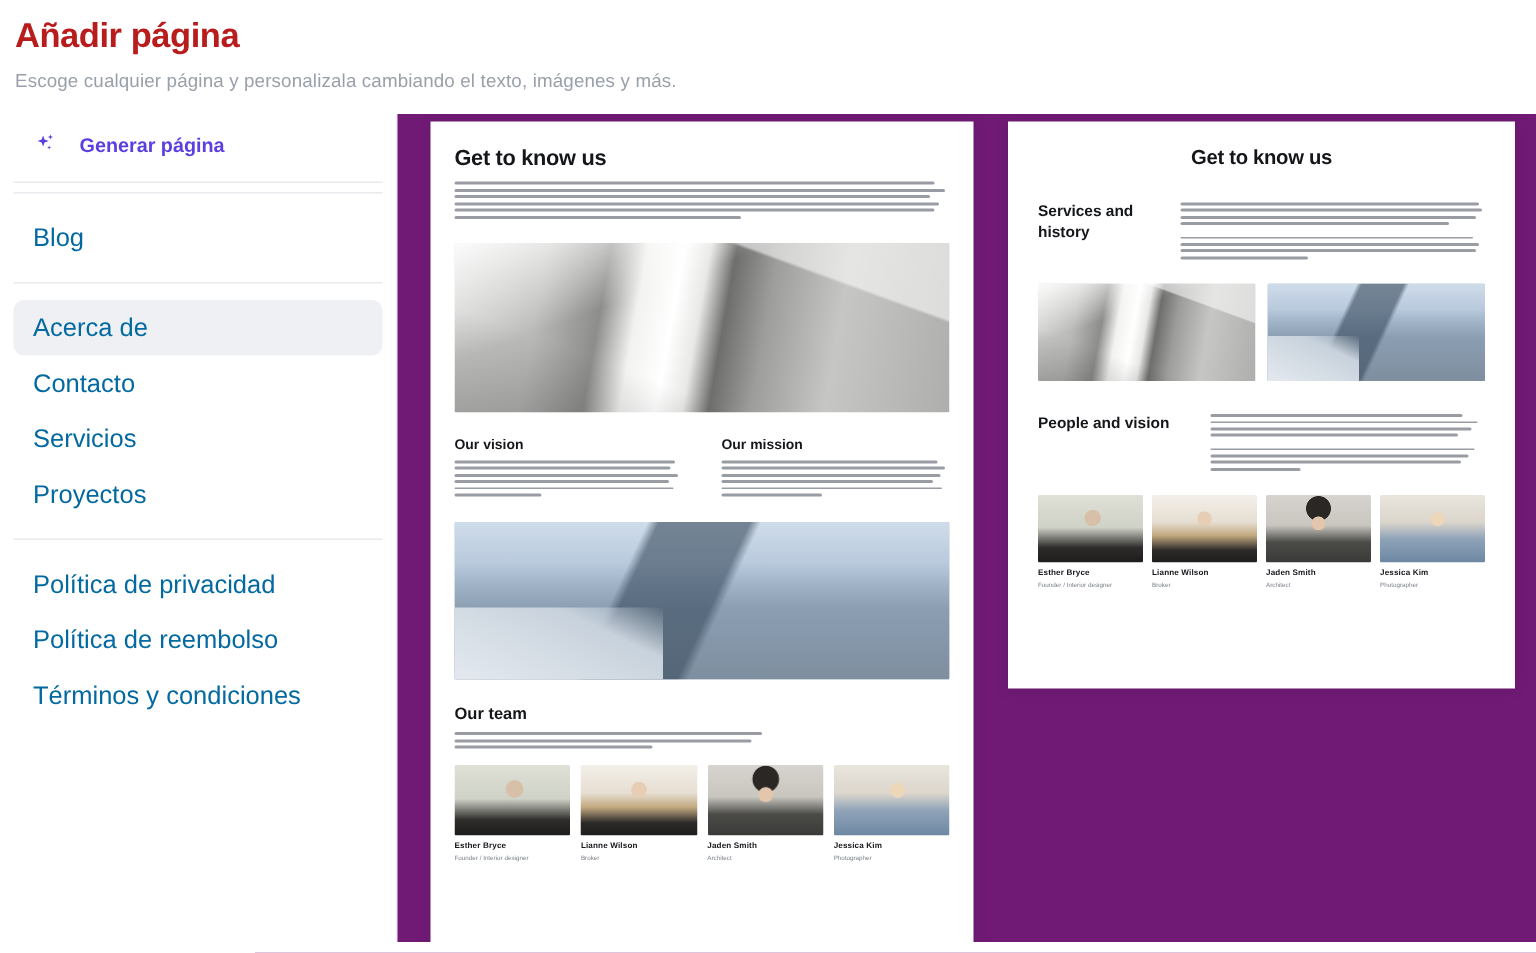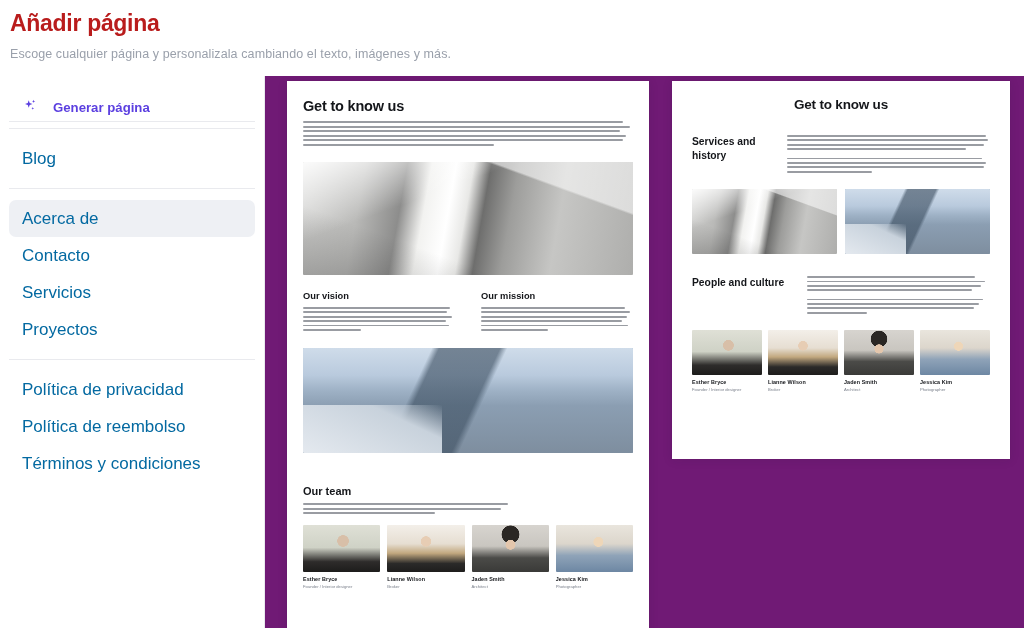--- a/index.html
+++ b/index.html
@@ -26,21 +26,21 @@
   .body-wrap { display: flex; height: 552px; margin-top: 13px; }
 
   
   .sidebar {
     width: 265px; flex: 0 0 265px;
     border-right: 1px solid #e9eaee;
     padding: 0 9px;
     position: relative;
   }
   .side-row {
-    height: 37px; display: flex; align-items: flex-end;
+    height: 37px; display: flex; align-items: center;
     gap: 12px; padding: 0 13px;
     font-size: 13.2px; color: #2d3138;
     border-radius: 7px; cursor: pointer;
   }
   .side-row.gen { color: #5b3fe0; font-weight: bold; gap: 14px; margin-top: 2px;}
   .side-row.blank { font-size: 13.2px; color: #25282e; }
   .divider { height: 1px; background: #e9eaee; margin: 6px 0; }
   .nav-group { padding: 5px 0; }
   .nav-item {
     height: 37px; display: flex; align-items: center;
@@ -83,21 +83,21 @@
   .c1 .pv-h1 { font-size: 14.5px; margin-top: 17px; }
   .c1 .blk { margin-top: 7px; }
   .c1 .hero {
     margin-top: 16px; height: 113px; width: 100%;
     border-radius: 1px; overflow: hidden;
   }
   .c1 .two-col { display: flex; gap: 26px; margin-top: 16px; }
   .c1 .two-col .col { flex: 1; }
   .c1 .sub-h { font-size: 9.3px; font-weight: bold; color: #14161a; margin-bottom: 6px;}
   .c1 .hero2 { margin-top: 15px; height: 105px; width: 100%; border-radius: 1px; overflow: hidden;}
-  .c1 .team-h { font-size: 11px; font-weight: bold; color: #14161a; margin-top: 32px; }
+  .c1 .team-h { font-size: 11px; font-weight: bold; color: #14161a; margin-top: 17px; }
   .team-grid { display: flex; gap: 7px; margin-top: 11px; }
   .team-cell { flex: 1; }
   .team-photo { width: 100%; height: 47px; border-radius: 1px; overflow:hidden; }
   .team-name { font-size: 5.4px; font-weight: bold; color: #14161a; margin-top: 4px; letter-spacing:.1px;}
   .team-role { font-size: 4.2px; color: #7b818c; margin-top: 2px; }
 
   
   .c2 { padding: 0 20px; }
   .c2 .pv-h1 { font-size: 13.5px; text-align: center; margin-top: 16px; }
   .c2 .sec { display: flex; margin-top: 23px; }
@@ -332,21 +332,21 @@
       <div class="img-row">
         <div class="im">
             <div class="ph-concrete"></div>
           </div>
         <div class="im">
             <div class="ph-blue"></div>
           </div>
       </div>
 
       <div class="sec2">
-        <div class="sec-title">People and culture</div>
+        <div class="sec-title">People and vision</div>
         <div class="sec-body">
           <div class="tline sm" style="width:92%"></div>
             <div class="tline sm" style="width:97%"></div>
           <div class="tline sm" style="width:95%"></div>
             <div class="tline sm" style="width:90%"></div>
           <div class="para-gap"></div>
           <div class="tline sm" style="width:96%"></div>
             <div class="tline sm" style="width:94%"></div>
           <div class="tline sm" style="width:91%"></div>
             <div class="tline sm" style="width:33%"></div>

